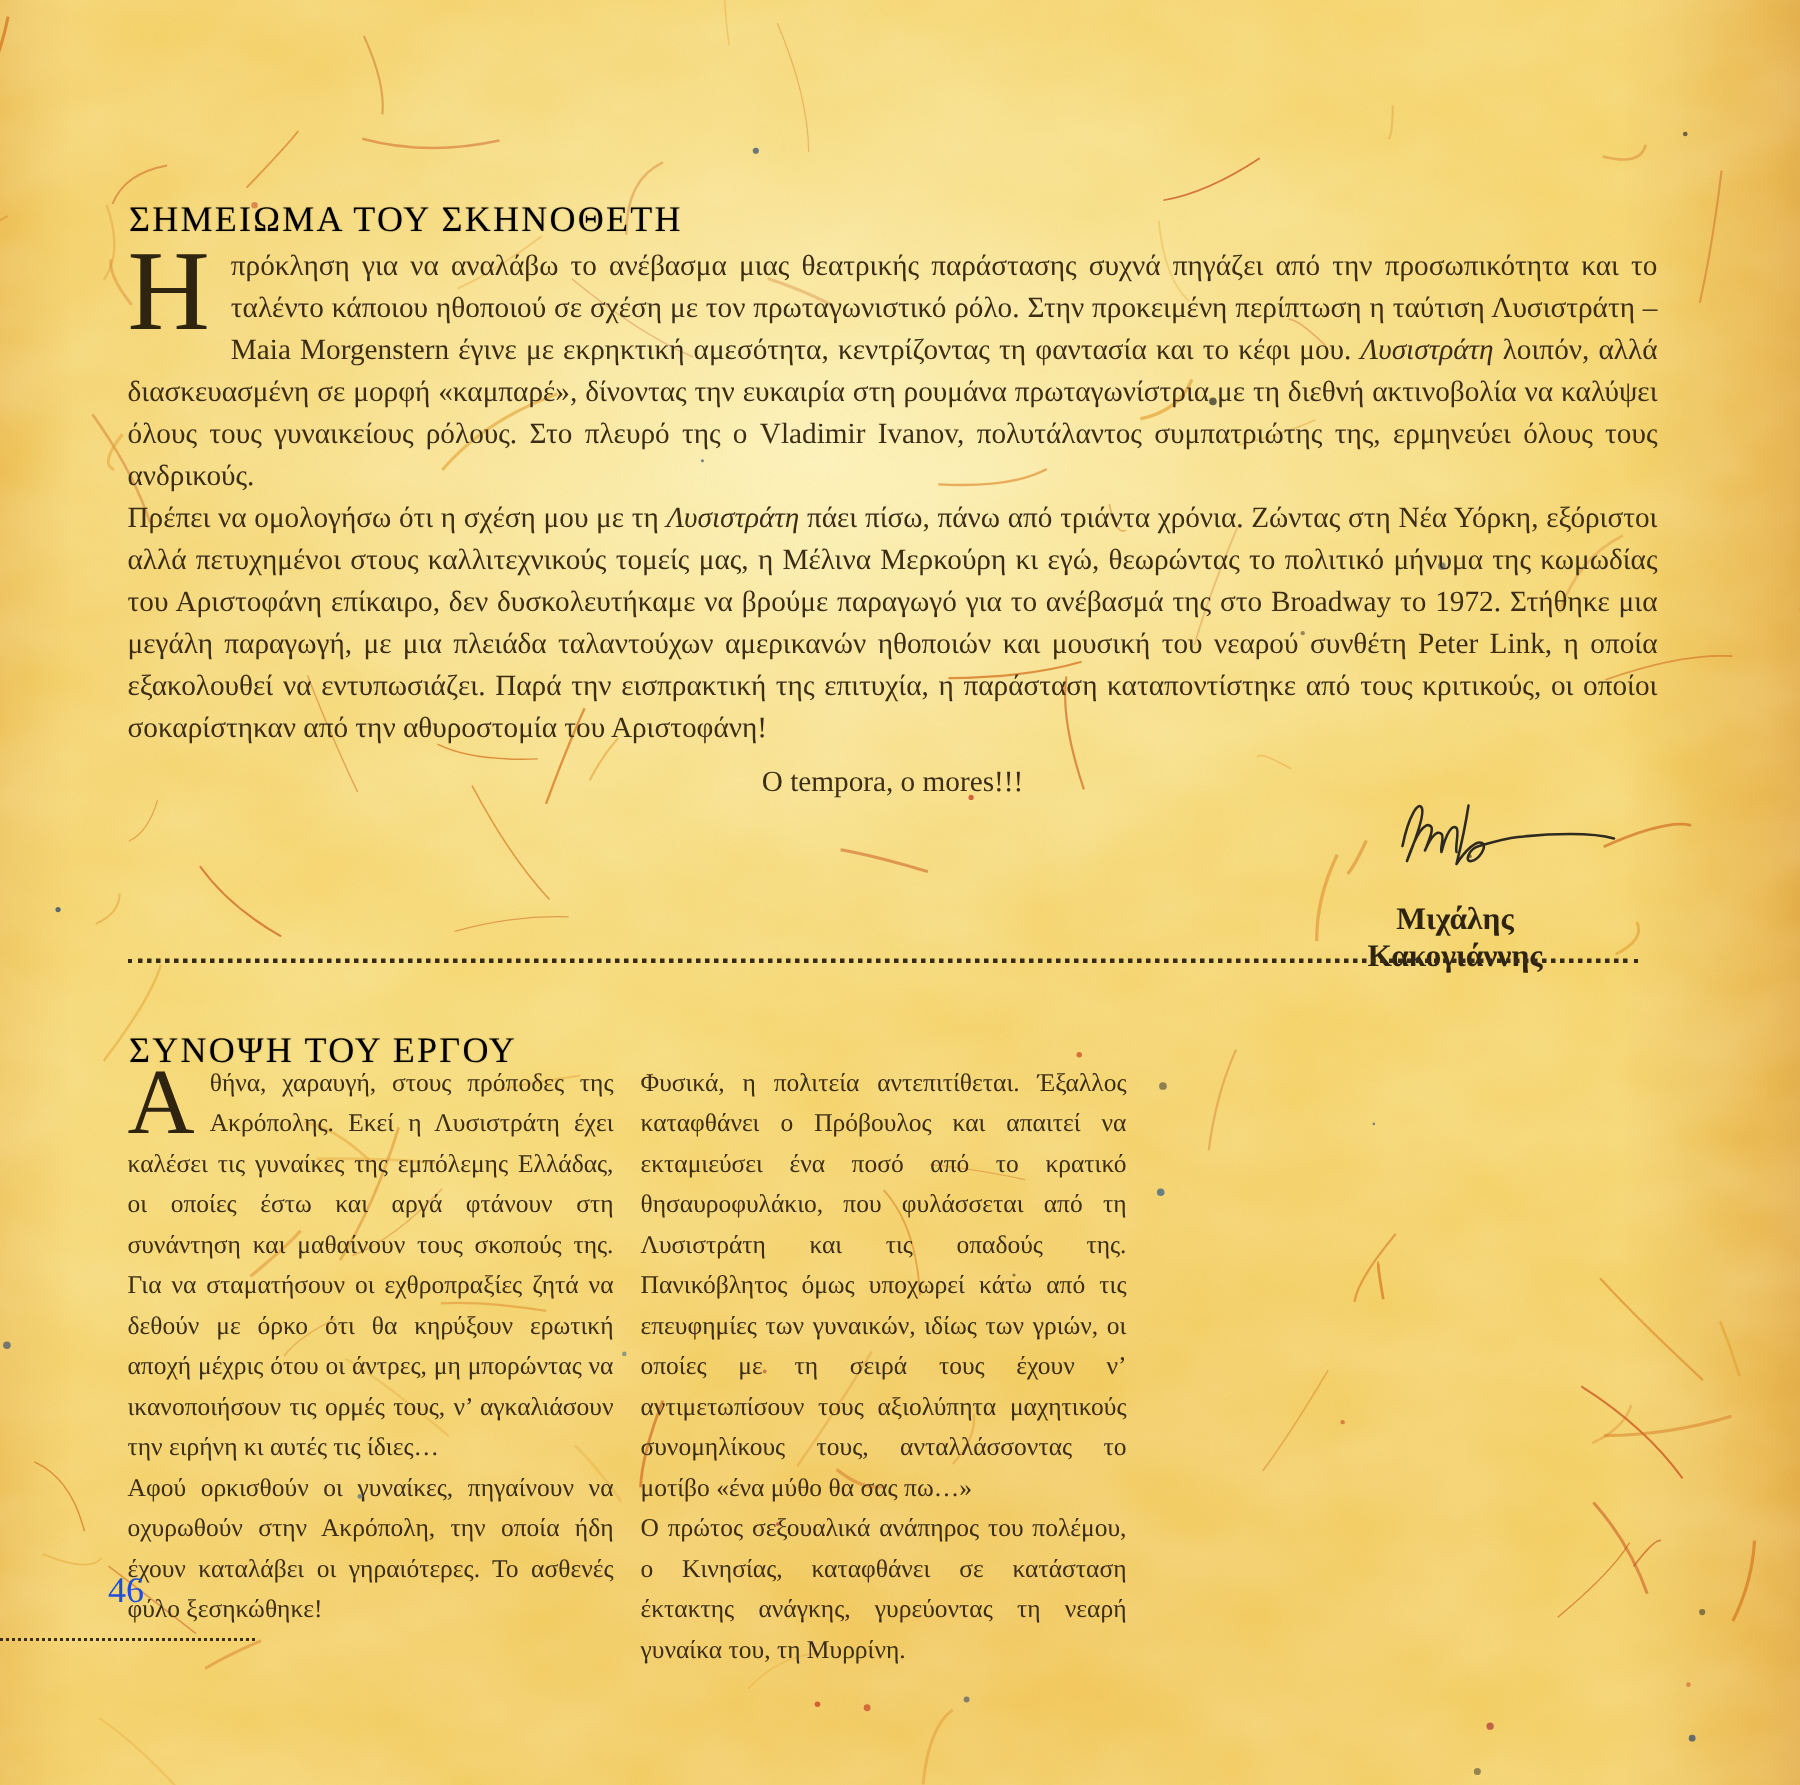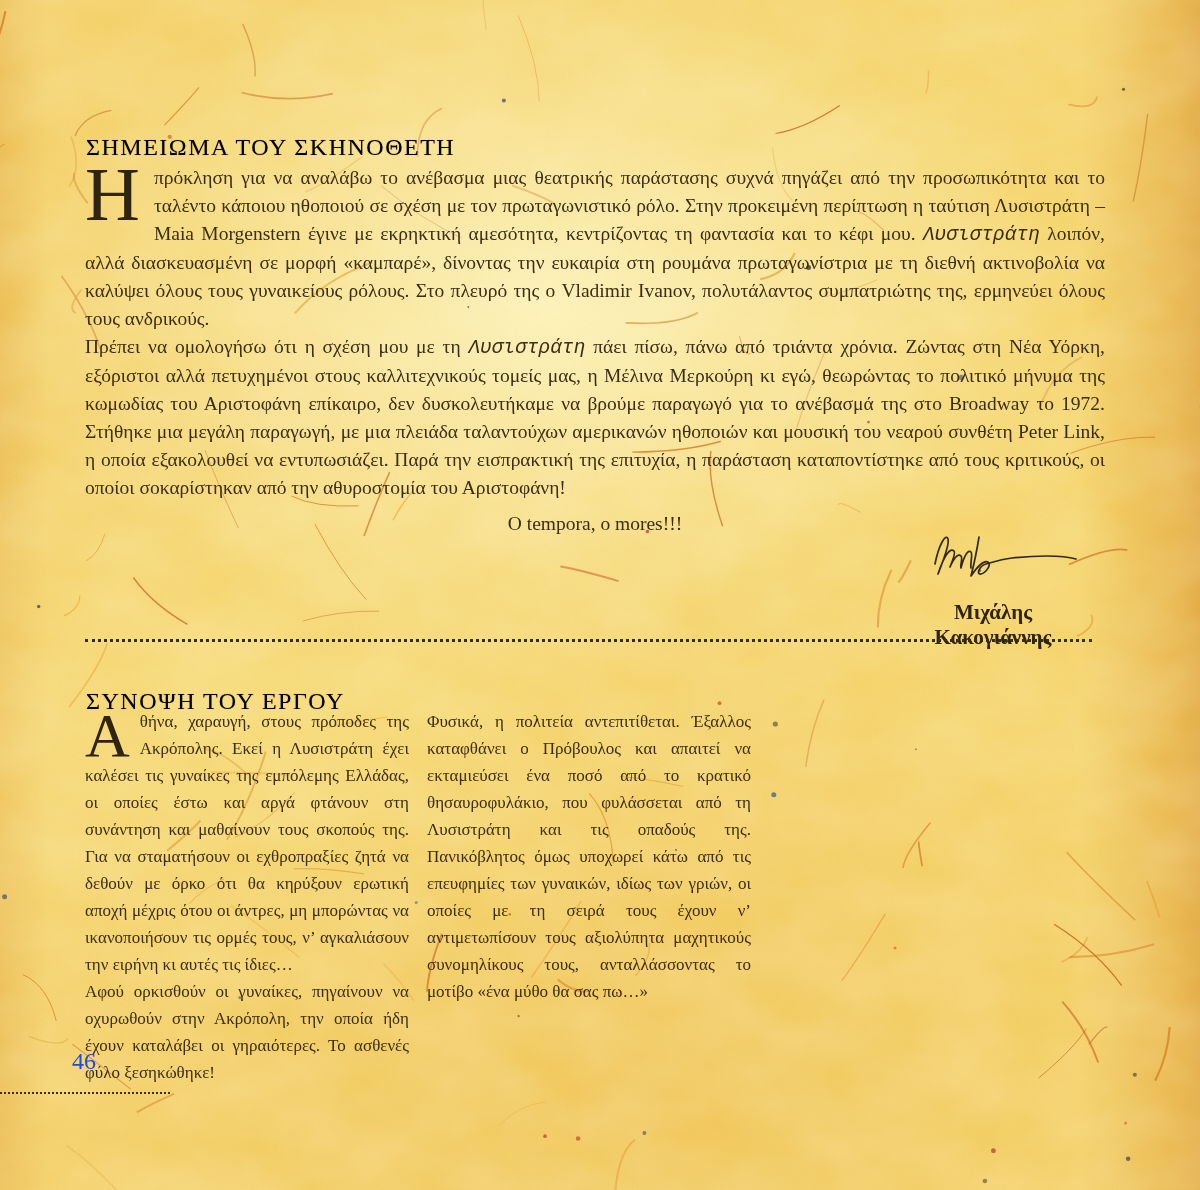--- a/index.html
+++ b/index.html
@@ -26,24 +26,24 @@
 
   #director-body{position:absolute;left:85px;top:164px;width:1020px;
     font-size:19.5px;line-height:28px;text-align:justify;color:#3b2d16;}
   #director-body p{margin:0;}
   #director-body p + p{}
   #p-tempora{text-align:center;margin-top:8px !important;}
   .dropcap{
     float:left;font-size:76px;line-height:56px;height:56px;
     padding:2px 14px 0 0;color:#2e2410;font-weight:normal;
   }
-  .ital{font-style:italic;font-family:Liberation Mono, monospace;}
+  .ital{font-style:italic;}
 
   #signature-block{position:absolute;left:912px;top:524px;width:180px;text-align:center;}
-  #sig-name{position:absolute;left:893px;top:600px;width:200px;text-align:center;
+  #sig-name{position:absolute;left:870px;top:600px;width:200px;text-align:center;
     font-weight:bold;font-size:21px;color:#2e2410;}
 
   #divider{position:absolute;left:85px;top:639px;width:1007px;height:0;
     border-top:3px dotted #372c18;}
 
   #columns{position:absolute;left:85px;top:708px;width:1008px;display:flex;gap:18px;}
   .col{flex:1 1 0;font-size:17px;line-height:27px;text-align:justify;color:#3b2d16;}
   .col p{margin:0;}
   .col .dropcap{font-size:62px;line-height:50px;height:50px;padding:2px 10px 0 0;}
 
@@ -214,20 +214,21 @@
 
   <div id="columns">
     <div class="col">
       <p>
         <span class="dropcap">Α</span><span>θήνα, χαραυγή, στους πρόποδες της Ακρόπολης. Εκεί η Λυσιστράτη έχει καλέσει τις γυναίκες της εμπόλεμης Ελλάδας, οι οποίες έστω και αργά φτάνουν στη συνάντηση και μαθαίνουν τους σκοπούς της. Για να σταματήσουν οι εχθροπραξίες ζητά να δεθούν με όρκο ότι θα κηρύξουν ερωτική αποχή μέχρις ότου οι άντρες, μη μπορώντας να ικανοποιήσουν τις ορμές τους, ν’ αγκαλιάσουν την ειρήνη κι αυτές τις ίδιες…</span>
       </p>
       <p>Αφού ορκισθούν οι γυναίκες, πηγαίνουν να οχυρωθούν στην Ακρόπολη, την οποία ήδη έχουν καταλάβει οι γηραιότερες. Το ασθενές φύλο ξεσηκώθηκε!</p>
     </div>
     <div class="col">
       <p>Φυσικά, η πολιτεία αντεπιτίθεται. Έξαλλος καταφθάνει ο Πρόβουλος και απαιτεί να εκταμιεύσει ένα ποσό από το κρατικό θησαυροφυλάκιο, που φυλάσσεται από τη Λυσιστράτη και τις οπαδούς της. Πανικόβλητος όμως υποχωρεί κάτω από τις επευφημίες των γυναικών, ιδίως των γριών, οι οποίες με τη σειρά τους έχουν ν’ αντιμετωπίσουν τους αξιολύπητα μαχητικούς συνομηλίκους τους, ανταλλάσσοντας το μοτίβο «ένα μύθο θα σας πω…»</p>
+      <p>Ο πρώτος σεξουαλικά ανάπηρος του πολέμου, ο Κινησίας, καταφθάνει σε κατάσταση έκτακτης ανάγκης, γυρεύοντας τη νεαρή γυναίκα του, τη Μυρρίνη.</p>
     </div>
     <div class="col">
     </div>
   </div>
 
   <div id="page-number">46</div>
   <div id="footer-rule"></div>
 
 </div>
 

